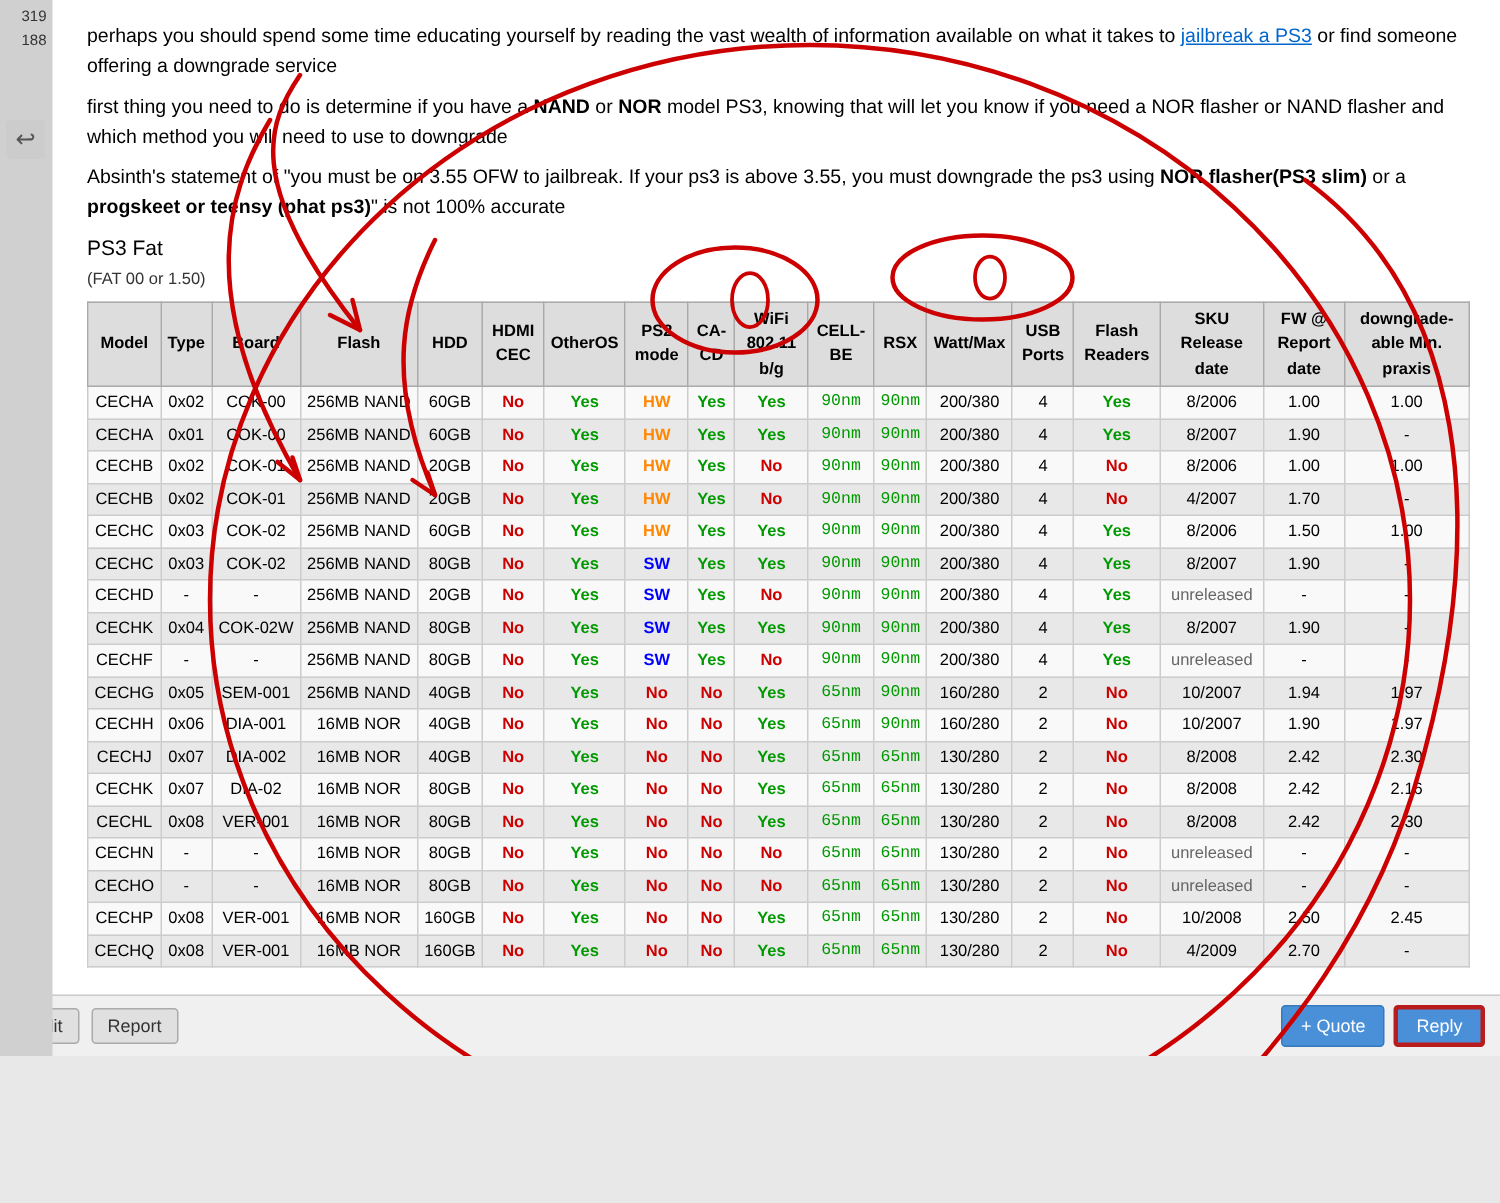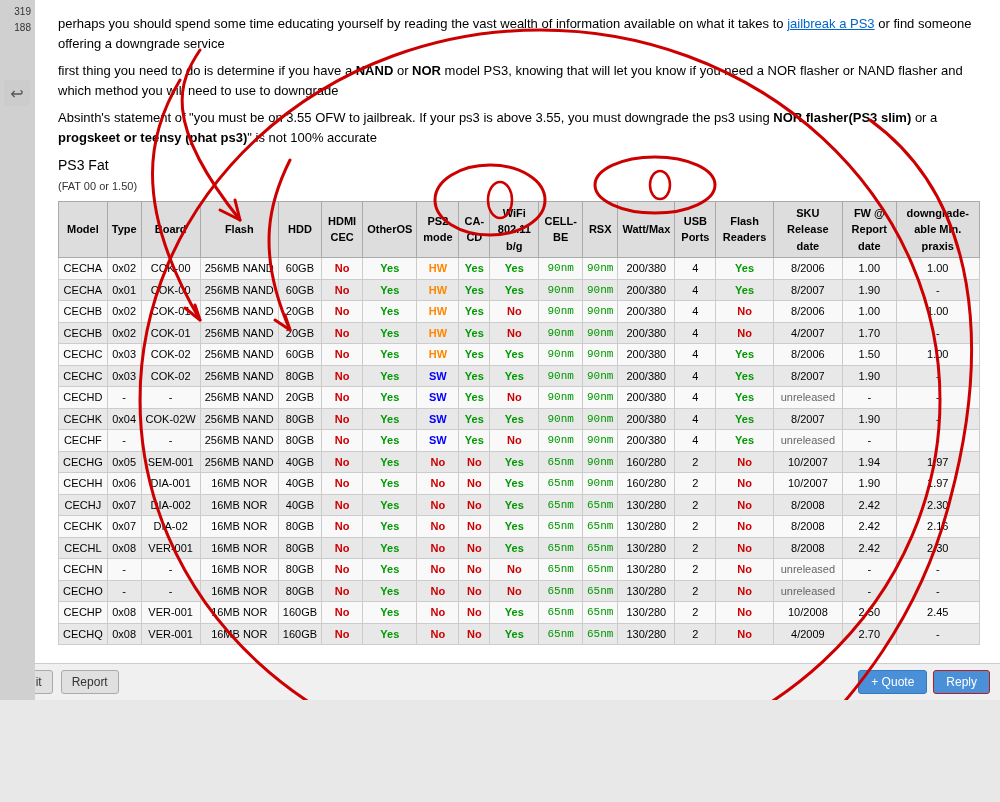--- a/index.html
+++ b/index.html
@@ -175,21 +175,21 @@
       border: 1px solid #357abd;
       border-radius: 3px;
       cursor: pointer;
       color: #fff;
     }
 
     .reply-btn {
       padding: 4px 12px;
       font-size: 12px;
       background: #4a90d9;
-      border: 1px solid #b91c1c;
+      border: 3px solid #b91c1c;
       border-radius: 3px;
       cursor: pointer;
       color: #fff;
     }
   </style>
 </head>
 <body>
 
 <div class="page-wrapper" style="position:relative;">
 

